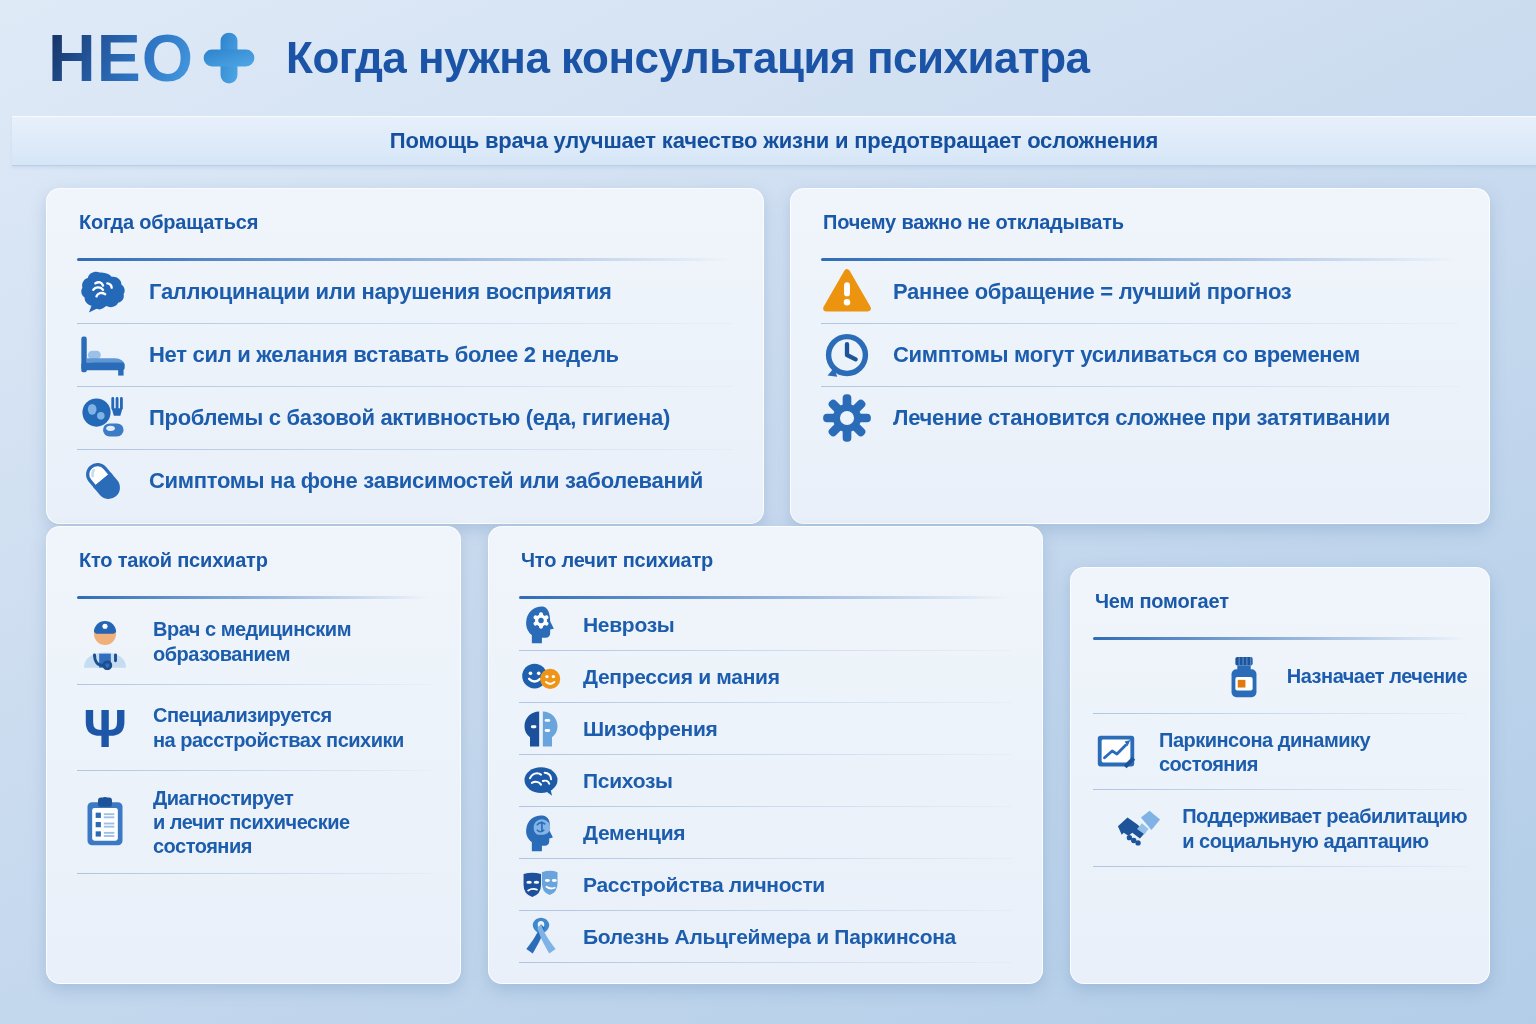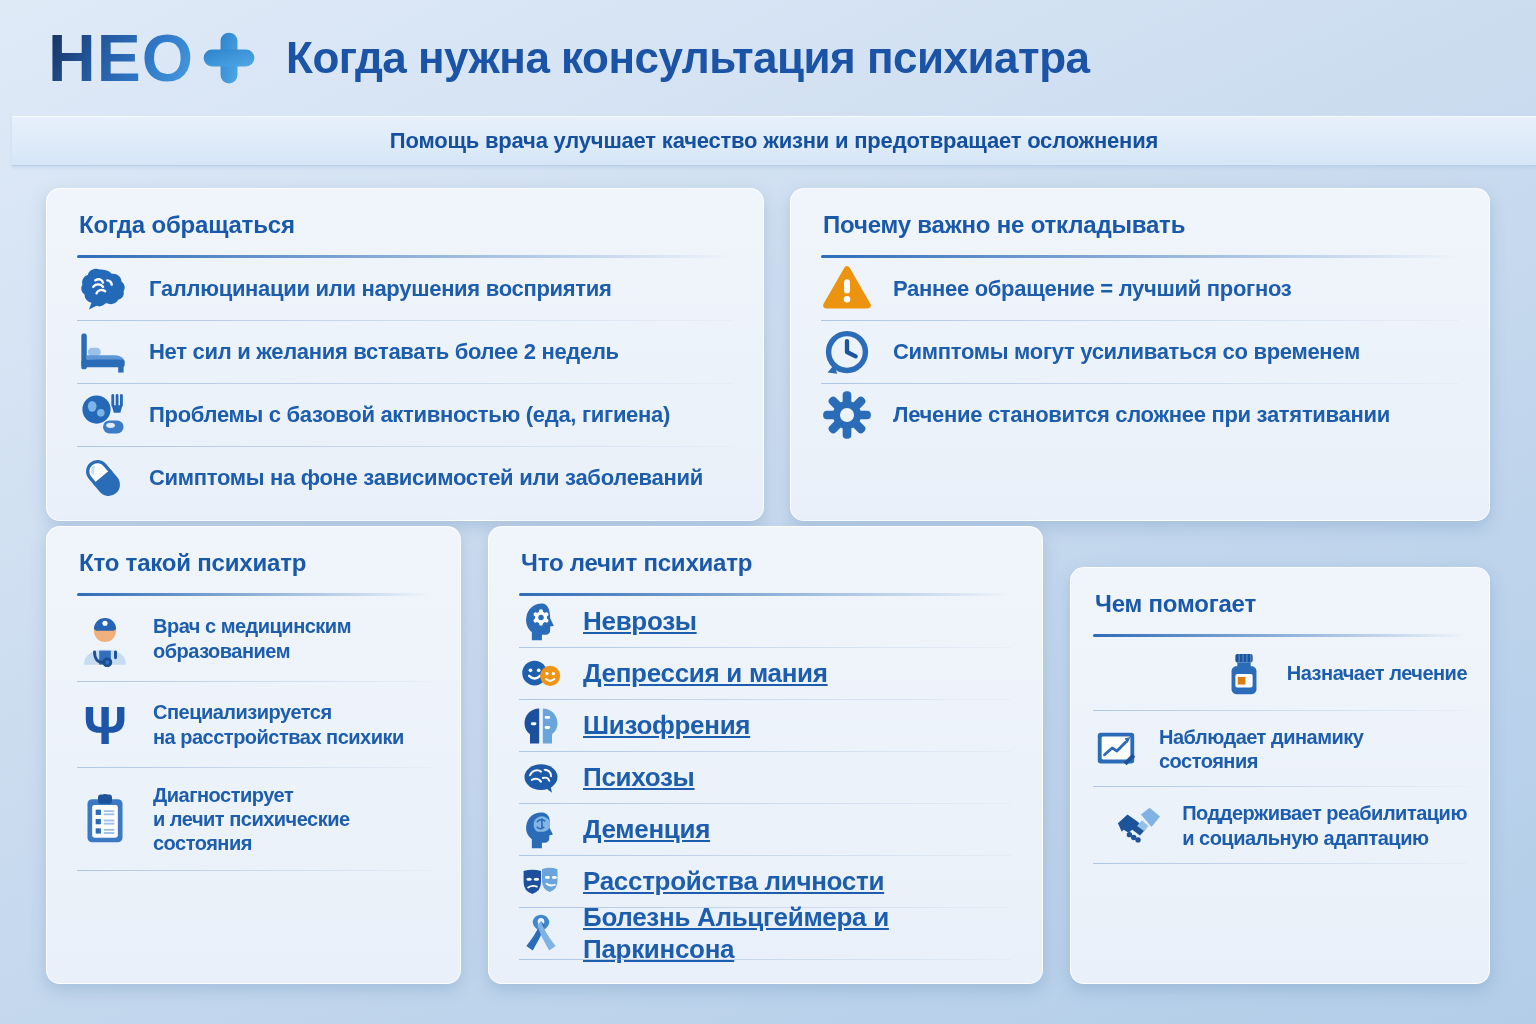--- a/index.html
+++ b/index.html
@@ -31,39 +31,39 @@
   .row1 { display:grid; grid-template-columns:718px 1fr; gap:26px; height:320px; margin-bottom:18px; }
   .row2 { display:grid; grid-template-columns:415px 555px 420px; justify-content:space-between; height:458px; }
   .card {
     background:linear-gradient(180deg,#f0f5fb 0%,#e9f0f9 100%);
     border:1px solid rgba(255,255,255,0.8);
     border-radius:14px;
     box-shadow:0 6px 16px rgba(96,135,180,0.30);
     padding:20px 30px 10px 30px;
   }
   .row2 .card:last-child { padding-left:22px; padding-right:22px;margin-top:41px; }
-  .card-title { font-size:24px; font-weight:bold; color:#1a58aa; padding:2px 0 16px 2px; letter-spacing:-0.2px; }
+  .card-title { font-size:20px; font-weight:bold; color:#1a58aa; padding:2px 0 24px 2px; letter-spacing:-0.2px; }
   .title-rule { height:2.5px; border-radius:2px;
     background:linear-gradient(to right,#2e6cb7 0%,rgba(46,108,183,0.3) 70%,rgba(46,108,183,0) 100%); }
   .item { display:flex; align-items:center; gap:20px; position:relative; }
   .item::after { content:''; position:absolute; left:0; right:0; bottom:0; height:1px;
     background:linear-gradient(to right,rgba(125,160,205,0.55),rgba(125,160,205,0.05)); }
   .row1 .item { height:63px; }
   .row1 .item:last-child::after { display:none; }
   .icon { flex:0 0 auto; display:flex; align-items:center; justify-content:center; }
   .row1 .icon { width:52px; height:52px; }
   .item-text { font-size:22px; font-weight:bold; color:#1d5dad; line-height:1.22; letter-spacing:-0.3px; }
   .t2 { display:block; }
   
   .card-who .item { padding:15px 0; }
   .card-who .icon { width:56px; height:56px; }
   .card-who .item-text { font-size:20px; letter-spacing:-0.5px; }
   .card-treats .item { height:52px; }
   .card-treats .icon { width:44px; height:44px; }
-  .card-treats .item-text { font-size:26px;text-decoration:underline; }
+  .card-treats .item-text { font-size:21px; }
   .card-helps .item { padding:14px 0; min-height:70px;justify-content:flex-end; }
   .card-helps .icon { width:46px; height:46px; }
   .card-helps .item-text { font-size:20px; letter-spacing:-0.5px; }
   .psi-glyph { font-size:54px; font-weight:bold; color:#1d55a8; line-height:1; }
   svg { display:block; width:100%; height:100%; }
 </style>
 </head>
 <body>
 
 <div class="header">
@@ -364,21 +364,21 @@
       <div class="item">
         <span class="icon">
           <svg viewBox="0 0 48 48">
             <rect x="5" y="7" width="38" height="32" rx="3" fill="#2a6cb8"></rect>
             <rect x="9" y="11" width="30" height="24" rx="1.5" fill="#fff"></rect>
             <path d="M12 30l8-7 5 3 9-9" stroke="#2a6cb8" stroke-width="3" fill="none" stroke-linecap="round" stroke-linejoin="round"></path>
             <path d="M33 13l6-1.5L36 18z" fill="#2a6cb8"></path>
             <path d="M32 38l9-9 3 3-9 9z" fill="#1d5499"></path>
           </svg>
         </span>
-        <span class="item-text">Наблюдает динамику состояния</span>
+        <span class="item-text">Паркинсона динамику состояния</span>
       </div>
 
       <div class="item">
         <span class="icon">
           <svg viewBox="0 0 48 48">
             <path d="M26 12l9-7 11 9-9 11z" fill="#7fb3e6"></path>
             <path d="M2 21l10-9 10 7 9 8-6 7-8-6-4 3-5-3-2 2z" fill="#1d5499"></path>
             <path d="M27 18l7 6-4.5 5.5L22 24z" fill="#95c0ea"></path>
             <circle cx="14" cy="33" r="2.8" fill="#1d5499"></circle>
             <circle cx="18.5" cy="36" r="2.8" fill="#1d5499"></circle>

